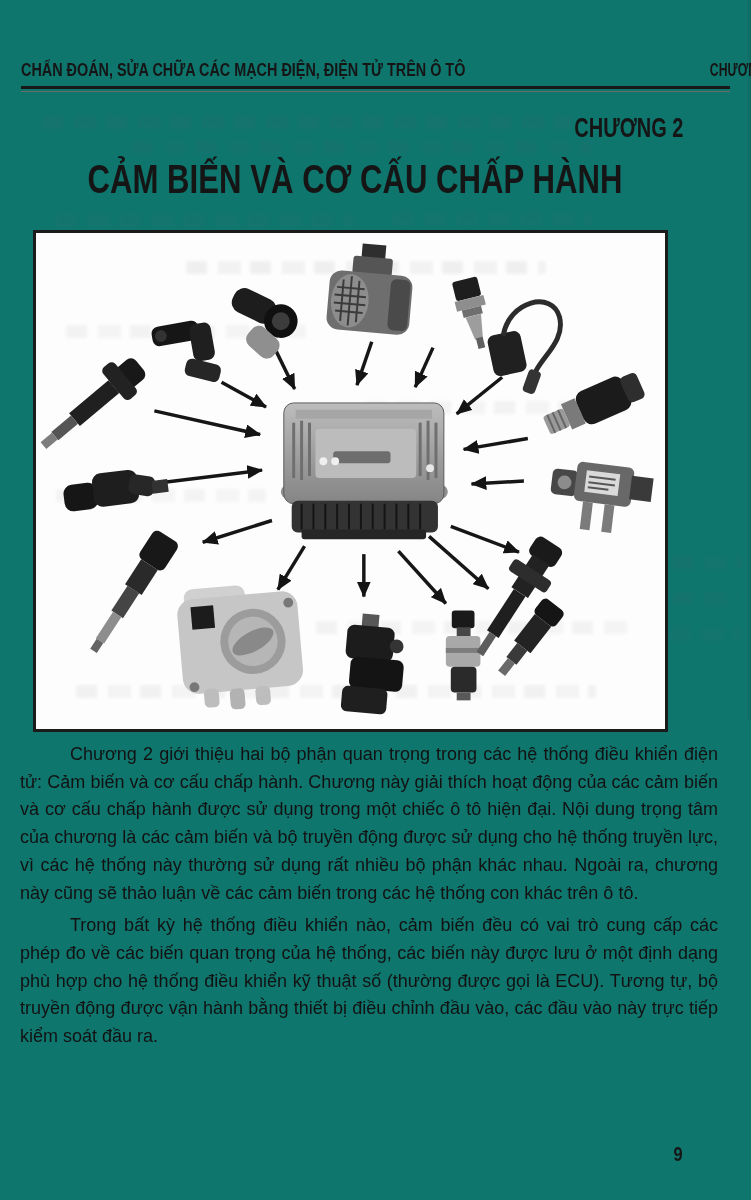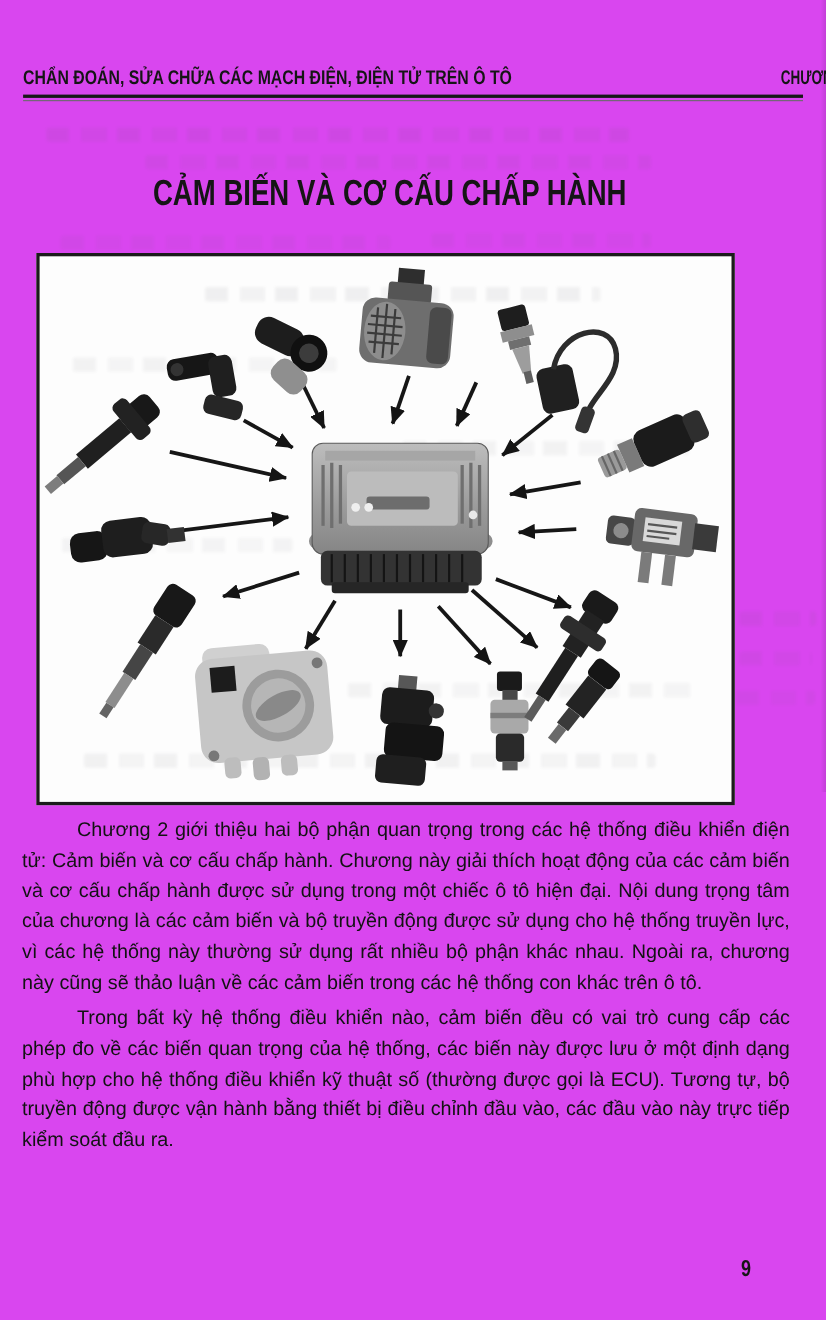--- a/index.html
+++ b/index.html
@@ -1,19 +1,19 @@
 <!DOCTYPE html>
 <html><head>
 <meta charset="utf-8">
 <title>Scanned book page</title>
 <style>
   html,body{margin:0;padding:0;background:#e9e9e9;}
   .page{
     position:relative;width:751px;height:1200px;margin:0 auto;
-    background:#d946ef;overflow:hidden;
+    background:#0f766e;overflow:hidden;
     font-family:"Liberation Sans","DejaVu Sans",sans-serif;
     color:#151515;
   }
   .page::after{
     content:"";position:absolute;right:0;top:0;bottom:40%;width:5px;
     background:linear-gradient(to left,rgba(0,0,0,0.10),rgba(0,0,0,0));
     pointer-events:none;
   }
   
   .running-head{
@@ -28,21 +28,21 @@
     border-top:3px solid #171717;border-bottom:1px solid #6a6a6a;
   }
   
   .chapter-label{
     position:absolute;right:68px;top:113px;font-size:27px;font-weight:bold;
     white-space:nowrap;
   }
   .chapter-label span{display:inline-block;transform:scaleX(0.74);transform-origin:right center;}
   .main-title{
     position:absolute;left:0;right:42px;top:156px;text-align:center;
-    font-size:33px;font-weight:bold;white-space:nowrap;
+    font-size:41px;font-weight:bold;white-space:nowrap;
   }
   .main-title span{display:inline-block;transform:scaleX(0.76);transform-origin:center;}
   
   .figure{
     position:absolute;left:33px;top:230px;width:629px;height:496px;
     border:3px solid #1b1b1b;background:#fdfdfd;
   }
   .figure svg{position:relative;z-index:1;display:block;}
   
   .ghost{
@@ -77,20 +77,23 @@
   <div class="head-rule"></div>
 
   <div class="ghost" style="left:42px;top:116px;width:530px;"></div>
   <div class="ghost" style="left:132px;top:141px;width:460px;opacity:.45;"></div>
   <div class="ghost" style="left:55px;top:214px;width:300px;opacity:.4;"></div>
   <div class="ghost" style="left:392px;top:212px;width:200px;opacity:.4;"></div>
   <div class="ghost" style="left:672px;top:556px;width:70px;opacity:.5;"></div>
   <div class="ghost" style="left:672px;top:592px;width:66px;opacity:.45;"></div>
   <div class="ghost" style="left:669px;top:628px;width:72px;opacity:.4;"></div>
 
+  <div class="chapter-label">
+    <span>CHƯƠNG 2</span>
+  </div>
   <h1 class="main-title" style="margin:0;">
     <span>CẢM BIẾN VÀ CƠ CẤU CHẤP HÀNH</span>
   </h1>
 
   <div class="figure">
     <div class="ghost" style="left:150px;top:28px;width:360px;"></div>
     <div class="ghost" style="left:30px;top:92px;width:240px;opacity:.45;"></div>
     <div class="ghost" style="left:330px;top:168px;width:260px;opacity:.45;"></div>
     <div class="ghost" style="left:20px;top:256px;width:210px;opacity:.4;"></div>
     <div class="ghost" style="left:280px;top:388px;width:320px;opacity:.45;"></div>

